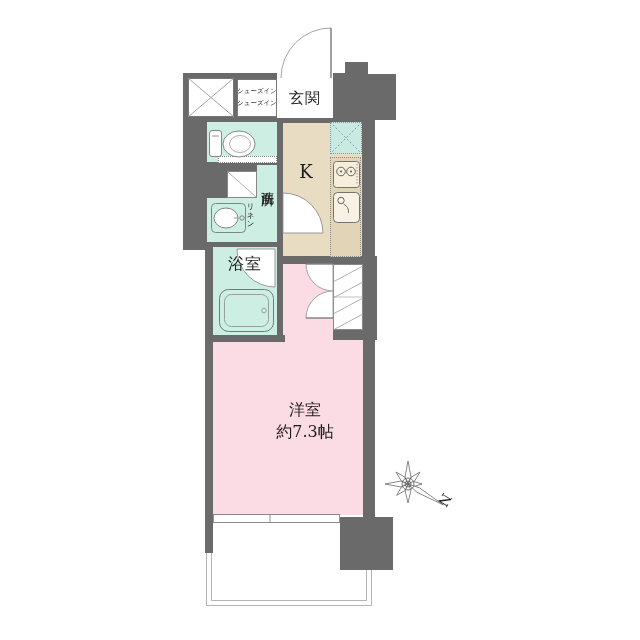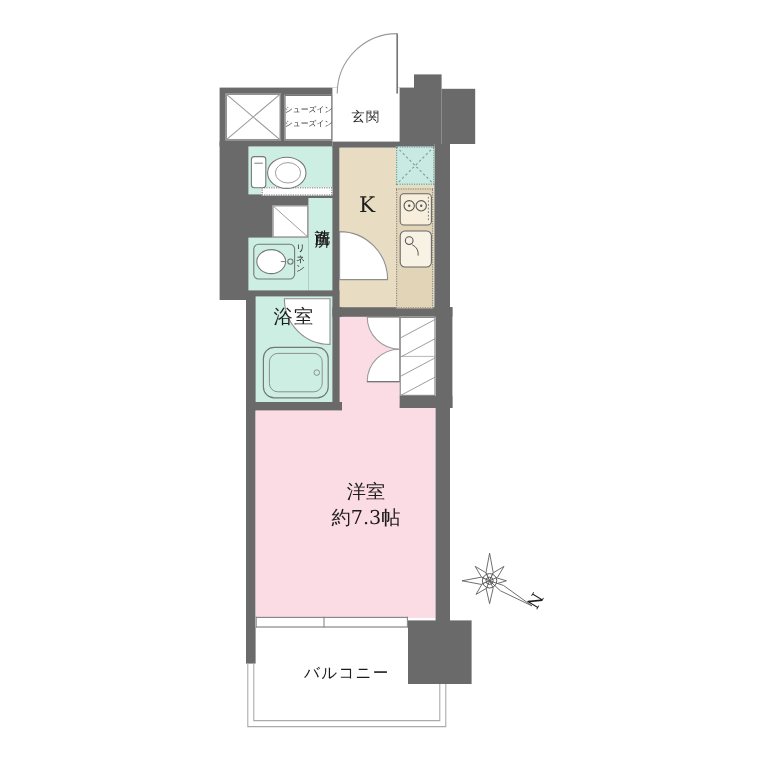--- a/index.html
+++ b/index.html
@@ -132,27 +132,26 @@
       <path d="M422,484 L412,481 L408,484 L412,487 Z"></path>
       <path d="M420,472 L414.7,480.9 L408,484 L411.1,477.3 Z"></path>
       <path d="M396,472 L404.8,477.2 L408,484 L401.2,480.8 Z"></path>
       <path d="M396.7,495.3 L401.7,486.7 L408,484 L405.3,490.3 Z"></path>
       <path d="M443.3,504.9 L417,492.3 L408,484 L419.6,487.9 Z"></path>
       <circle cx="408" cy="484" r="6" fill="none" stroke-width="0.8"></circle>
       <circle cx="408" cy="484" r="3" fill="none" stroke-width="0.8"></circle>
     </g>
   </svg>
 
-  <div class="abs label" style="left:237px;top:81px;width:40px;height:34px;font-size:6.5px;line-height:1.8;flex-direction:column;align-items:flex-end;">
+  <div class="abs label" style="left:237px;top:81px;width:40px;height:34px;font-size:6.5px;line-height:1.8;flex-direction:column;">
     <span>シューズイン</span><span>シューズイン</span>
   </div>
-  <div class="abs label" style="left:277px;top:88px;width:56px;height:20px;font-size:11px;letter-spacing:1px;">玄関</div>
+  <div class="abs label" style="left:277px;top:88px;width:56px;height:20px;font-size:15px;letter-spacing:1px;">玄関</div>
   <div class="abs label" style="left:292px;top:160px;width:28px;height:24px;font-size:18px;">K</div>
   <div class="abs vtext" style="left:258px;top:181px;height:60px;font-size:13px;letter-spacing:1px;">洗面所</div>
   <div class="abs vtext" style="left:245px;top:198px;height:30px;font-size:7.5px;">リネン</div>
   <div class="abs label" style="left:213px;top:256px;width:64px;height:16px;font-size:16px;letter-spacing:1px;">浴室</div>
   <div class="abs label" style="left:213px;top:398px;width:150px;height:46px;font-size:16px;flex-direction:column;line-height:22px;padding-left:34px;">
     <span>洋室</span><span>約7.3帖</span>
   </div>
-  <div class="abs label" style="left:211px;top:553px;width:156px;height:18px;font-size:13px;letter-spacing:1px;">バルコニー</div>
   <div class="abs label" style="left:436px;top:491px;width:18px;height:18px;font-size:14px;transform:rotate(121deg);">N</div>
 
 </div>
 
 </body></html>

